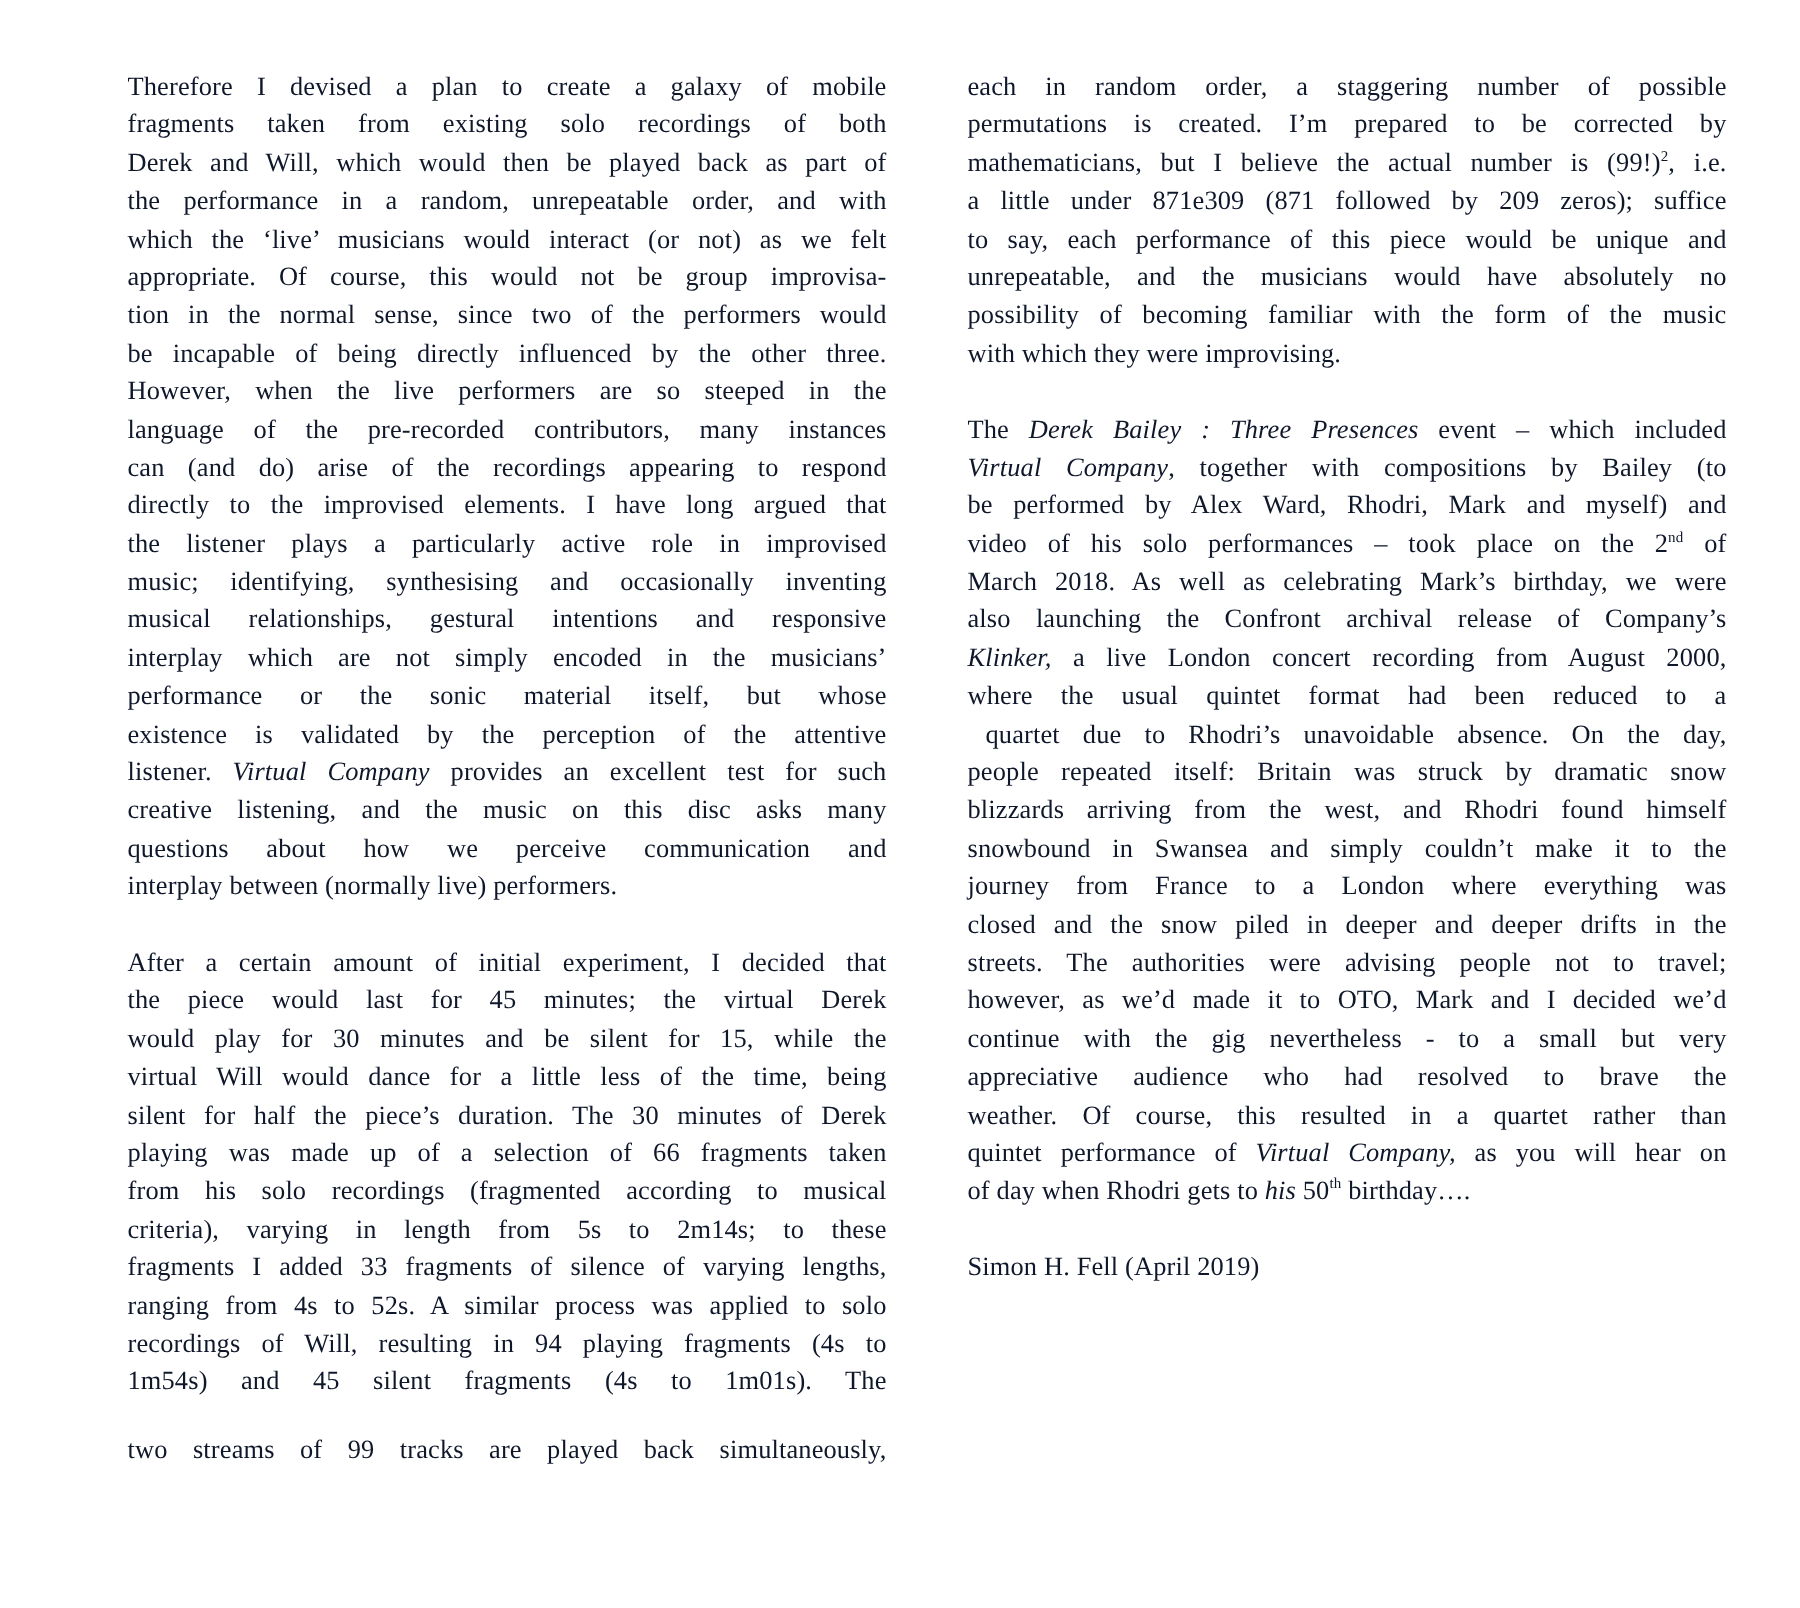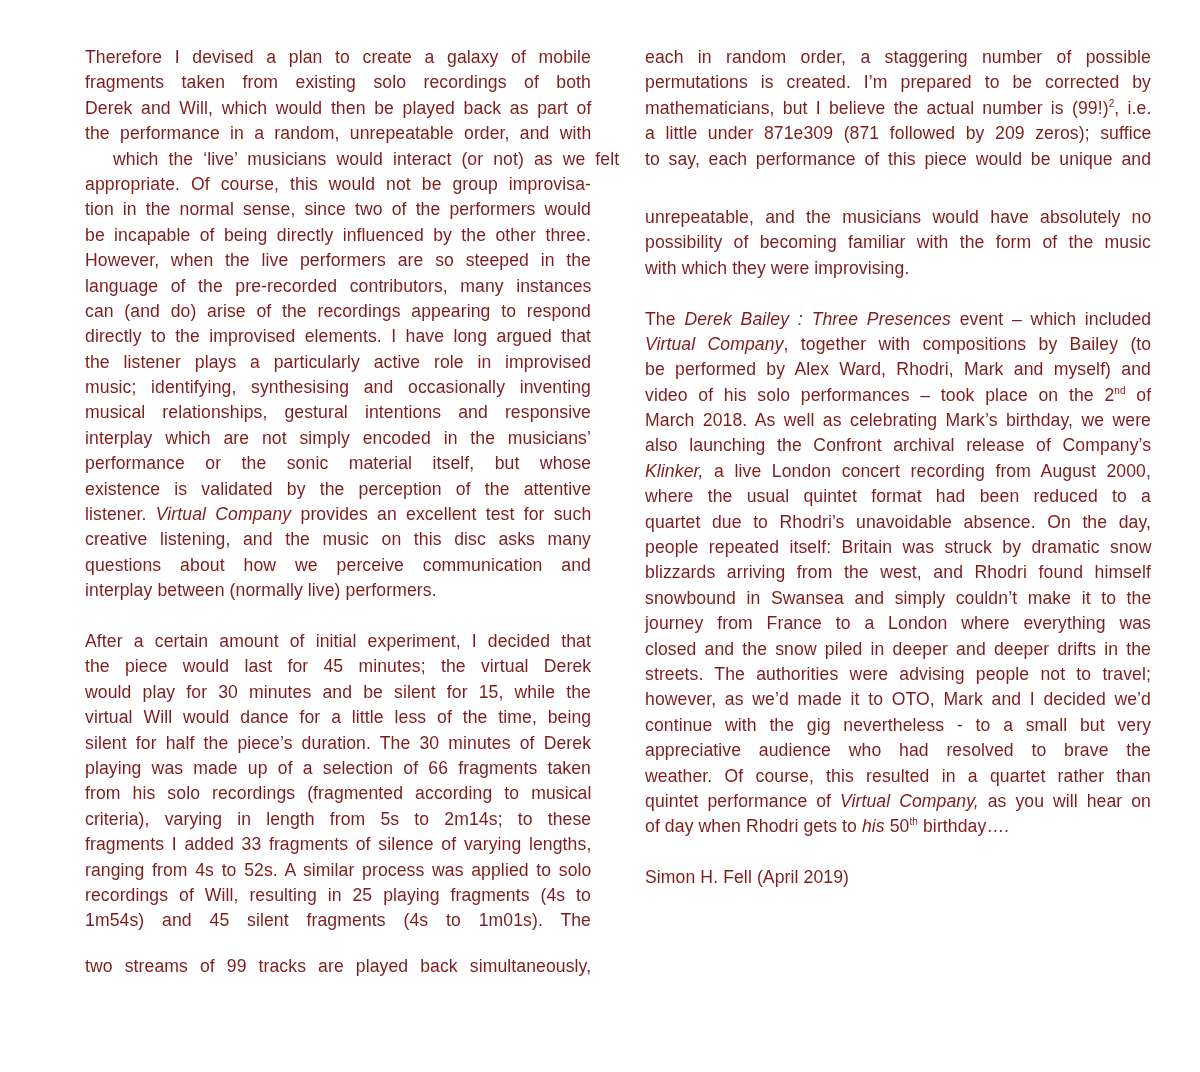--- a/index.html
+++ b/index.html
@@ -1,24 +1,24 @@
 <!DOCTYPE html>
 <html><head>
 <meta charset="utf-8">
 <style>
   html, body { margin: 0; padding: 0; background: #ffffff; }
   body { width: 1200px; height: 1072px; position: relative; overflow: hidden; }
   .col {
     position: absolute;
     top: 45px;
     width: 506px;
-    font-family: Liberation Sans, sans-serif;
+    font-family: Liberation Serif, serif;
     font-size: 17.6px;
     line-height: 25.4px;
-    color: #7f1d1d;
+    color: #0f172a;
     text-align: justify;
     letter-spacing: 0.1px;
   }
   .col-left { left: 85px; }
   .col-right { left: 645px; }
   .para { margin: 0 0 25.4px 0; }
   .para:last-child { margin-bottom: 0; }
   .line { display: block; text-align: justify; text-align-last: justify; white-space: nowrap; height: 25.4px; overflow: visible; }
   .line.last { text-align-last: left; }
   .seg { display: inline; }
@@ -27,21 +27,21 @@
 </style>
 </head>
 <body>
 
 <div class="col col-left">
     <div class="para">
       <span class="line" style="display: block; word-spacing: 7.6px;"><span class="seg">Therefore I devised a plan to create a galaxy of mobile</span></span>
       <span class="line" style="display: block; word-spacing: 12.4286px;"><span class="seg">fragments taken from existing solo recordings of both</span></span>
       <span class="line" style="display: block; word-spacing: 3.63636px;"><span class="seg">Derek and Will, which would then be played back as part of</span></span>
       <span class="line" style="display: block; word-spacing: 5.25px;"><span class="seg">the performance in a random, unrepeatable order, and with</span></span>
-      <span class="line" style="display: block; word-spacing: 5px; margin-left: 28px;"><span class="seg">which the ‘live’ musicians would interact (or not) as we felt</span></span>
+      <span class="line" style="display: block; word-spacing: 5px;"><span class="seg">which the ‘live’ musicians would interact (or not) as we felt</span></span>
       <span class="line" style="display: block; word-spacing: 5.875px;"><span class="seg">appropriate. Of course, this would not be group improvisa-</span></span>
       <span class="line" style="display: block; word-spacing: 4px;"><span class="seg">tion in the normal sense, since two of the performers would</span></span>
       <span class="line" style="display: block; word-spacing: 4.33333px;"><span class="seg">be incapable of being directly influenced by the other three.</span></span>
       <span class="line" style="display: block; word-spacing: 6.66667px;"><span class="seg">However, when the live performers are so steeped in the</span></span>
       <span class="line" style="display: block; word-spacing: 7.5px;"><span class="seg">language of the pre-recorded contributors, many instances</span></span>
       <span class="line" style="display: block; word-spacing: 5.66667px;"><span class="seg">can (and do) arise of the recordings appearing to respond</span></span>
       <span class="line" style="display: block; word-spacing: 4.33333px;"><span class="seg">directly to the improvised elements. I have long argued that</span></span>
       <span class="line" style="display: block; word-spacing: 8.75px;"><span class="seg">the listener plays a particularly active role in improvised</span></span>
       <span class="line" style="display: block; word-spacing: 9.6px;"><span class="seg">music; identifying, synthesising and occasionally inventing</span></span>
       <span class="line" style="display: block; word-spacing: 12px;"><span class="seg">musical relationships, gestural intentions and responsive</span></span>
@@ -57,46 +57,46 @@
       <span class="line" style="display: block; word-spacing: 6.11111px;"><span class="seg">After a certain amount of initial experiment, I decided that</span></span>
       <span class="line" style="display: block; word-spacing: 10.2222px;"><span class="seg">the piece would last for 45 minutes; the virtual Derek</span></span>
       <span class="line" style="display: block; word-spacing: 6.09091px;"><span class="seg">would play for 30 minutes and be silent for 15, while the</span></span>
       <span class="line" style="display: block; word-spacing: 5.81818px;"><span class="seg">virtual Will would dance for a little less of the time, being</span></span>
       <span class="line" style="display: block; word-spacing: 4.1px;"><span class="seg">silent for half the piece’s duration. The 30 minutes of Derek</span></span>
       <span class="line" style="display: block; word-spacing: 5.1px;"><span class="seg">playing was made up of a selection of 66 fragments taken</span></span>
       <span class="line" style="display: block; word-spacing: 7px;"><span class="seg">from his solo recordings (fragmented according to musical</span></span>
       <span class="line" style="display: block; word-spacing: 10.1111px;"><span class="seg">criteria), varying in length from 5s to 2m14s; to these</span></span>
       <span class="line" style="display: block; word-spacing: 2.66667px;"><span class="seg">fragments I added 33 fragments of silence of varying lengths,</span></span>
       <span class="line" style="display: block; word-spacing: 2.63636px;"><span class="seg">ranging from 4s to 52s. A similar process was applied to solo</span></span>
-      <span class="line" style="display: block; word-spacing: 5.88889px;"><span class="seg">recordings of Will, resulting in 25 playing fragments (4s to</span></span>
+      <span class="line" style="display: block; word-spacing: 5.88889px;"><span class="seg">recordings of Will, resulting in 94 playing fragments (4s to</span></span>
       <span class="line" style="display: block; word-spacing: 12.75px;"><span class="seg">1m54s) and 45 silent fragments (4s to 1m01s). The</span></span>
       <span class="line" style="display: block; word-spacing: 7px; margin-top: 20px;"><span class="seg">two streams of 99 tracks are played back simultaneously,</span></span>
     </div>
   </div>
 <div class="col col-right">
     <div class="para">
       <span class="line" style="display: block; word-spacing: 9.25px;"><span class="seg">each in random order, a staggering number of possible</span></span>
       <span class="line" style="display: block; word-spacing: 7.875px;"><span class="seg">permutations is created. I’m prepared to be corrected by</span></span>
       <span class="line" style="display: block; word-spacing: 3.22222px;"><span class="seg">mathematicians, but I believe the actual number is (99!)</span><sup class="seg">2</sup><span class="seg">, i.e.</span></span>
       <span class="line" style="display: block; word-spacing: 5.55556px;"><span class="seg">a little under 871e309 (871 followed by 209 zeros); suffice</span></span>
       <span class="line" style="display: block; word-spacing: 3.7px;"><span class="seg">to say, each performance of this piece would be unique and</span></span>
-      <span class="line" style="display: block; word-spacing: 6.28571px; margin-top: 33px;"><span class="seg">unrepeatable, and the musicians would have absolutely no</span></span>
+      <span class="line" style="display: block; word-spacing: 6.28571px;"><span class="seg">unrepeatable, and the musicians would have absolutely no</span></span>
       <span class="line" style="display: block; word-spacing: 6.22222px;"><span class="seg">possibility of becoming familiar with the form of the music</span></span>
       <span class="line last"><span class="seg">with which they were improvising.</span></span>
     </div>
     <div class="para">
       <span class="line" style="display: block; word-spacing: 3.77778px;"><span class="seg">The </span><span class="seg it">Derek Bailey : Three Presences</span><span class="seg"> event – which included</span></span>
       <span class="line" style="display: block; word-spacing: 7.28571px;"><span class="seg it">Virtual Company</span><span class="seg">, together with compositions by Bailey (to</span></span>
       <span class="line" style="display: block; word-spacing: 5.22222px;"><span class="seg">be performed by Alex Ward, Rhodri, Mark and myself) and</span></span>
       <span class="line" style="display: block; word-spacing: 5.72727px;"><span class="seg">video of his solo performances – took place on the 2</span><sup class="seg">nd</sup><span class="seg"> of</span></span>
       <span class="line" style="display: block; word-spacing: 3.33333px;"><span class="seg">March 2018. As well as celebrating Mark’s birthday, we were</span></span>
       <span class="line" style="display: block; word-spacing: 6.57143px;"><span class="seg">also launching the Confront archival release of Company’s</span></span>
       <span class="line" style="display: block; word-spacing: 5.5px;"><span class="seg it">Klinker,</span><span class="seg"> a live London concert recording from August 2000,</span></span>
       <span class="line" style="display: block; word-spacing: 9.22222px;"><span class="seg">where the usual quintet format had been reduced to a</span></span>
-      <span class="line" style="display: block; word-spacing: 6.5px;"><span class="seg">quartet due to Rhodri’s unavoidable absence. On the day,</span></span>
+      <span class="line" style="display: block; word-spacing: 6.5px; margin-left: 12px;"><span class="seg">quartet due to Rhodri’s unavoidable absence. On the day,</span></span>
       <span class="line" style="display: block; word-spacing: 5.375px;"><span class="seg">people repeated itself: Britain was struck by dramatic snow</span></span>
       <span class="line" style="display: block; word-spacing: 6.5px;"><span class="seg">blizzards arriving from the west, and Rhodri found himself</span></span>
       <span class="line" style="display: block; word-spacing: 5.55556px;"><span class="seg">snowbound in Swansea and simply couldn’t make it to the</span></span>
       <span class="line" style="display: block; word-spacing: 8.75px;"><span class="seg">journey from France to a London where everything was</span></span>
       <span class="line" style="display: block; word-spacing: 3.09091px;"><span class="seg">closed and the snow piled in deeper and deeper drifts in the</span></span>
       <span class="line" style="display: block; word-spacing: 6.125px;"><span class="seg">streets. The authorities were advising people not to travel;</span></span>
       <span class="line" style="display: block; word-spacing: 3.63636px;"><span class="seg">however, as we’d made it to OTO, Mark and I decided we’d</span></span>
       <span class="line" style="display: block; word-spacing: 7.7px;"><span class="seg">continue with the gig nevertheless - to a small but very</span></span>
       <span class="line" style="display: block; word-spacing: 12.7143px;"><span class="seg">appreciative audience who had resolved to brave the</span></span>
       <span class="line" style="display: block; word-spacing: 7.22222px;"><span class="seg">weather. Of course, this resulted in a quartet rather than</span></span>

